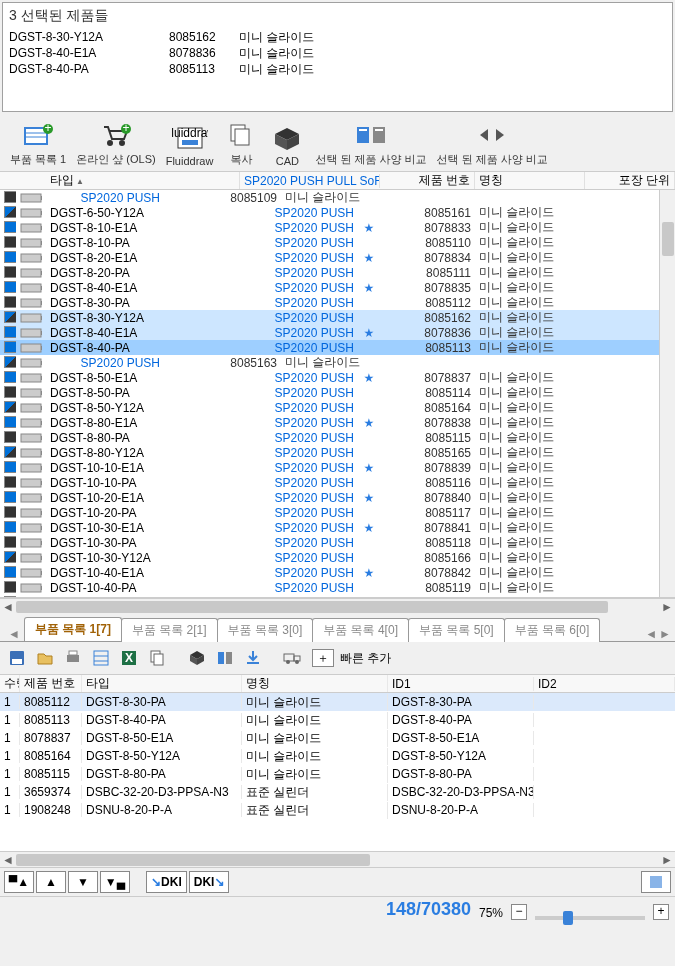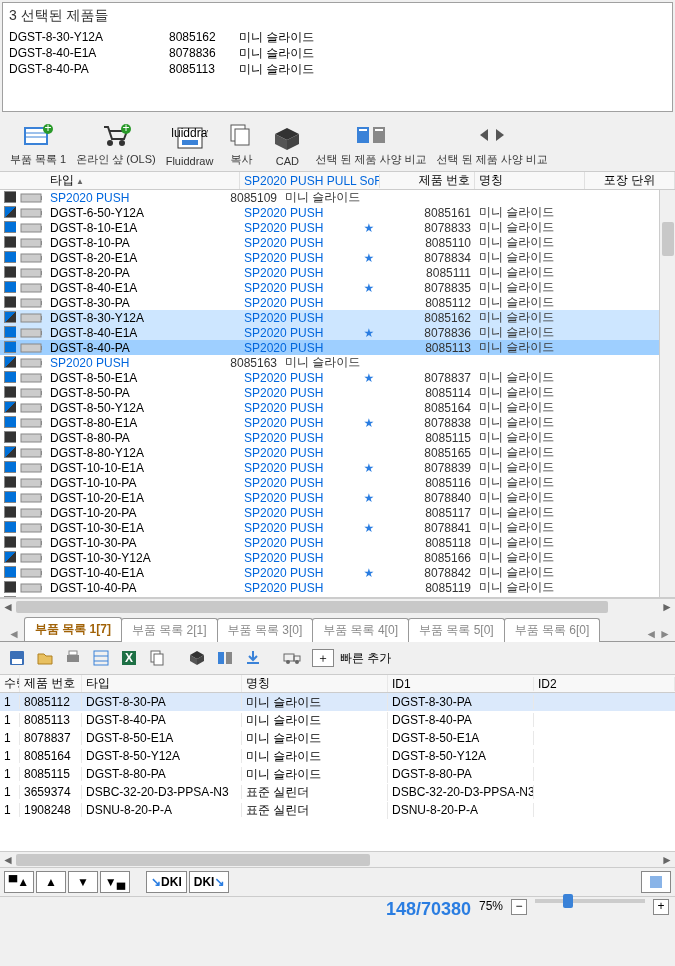--- a/index.html
+++ b/index.html
@@ -20,38 +20,38 @@
 .tb-label { font-size: 11px; white-space: nowrap; color: #333; }
 
 
 .colhdr { display: flex; background: #f8f8f8; border-bottom: 1px solid #ccc; font-size: 11px; height: 18px; align-items: center; }
 .colhdr > div { border-right: 1px solid #e0e0e0; padding: 0 4px; overflow: hidden; white-space: nowrap; }
 .ch-ic { width: 46px; }
 .ch-type { width: 194px; }
 .ch-sp { width: 140px; color: #0066dd; }
 .ch-pn { width: 95px; text-align: right; }
 .ch-name { width: 110px; }
-.ch-pack { flex: 1; text-align: center; }
+.ch-pack { flex: 1; text-align: right; }
 .sort-tri { font-size: 8px; color: #666; margin-left: 2px; }
 
 
 .grid-wrap { position: relative; height: 408px; overflow: hidden; border-bottom: 1px solid #ccc; }
 .grid { overflow-y: hidden; height: 100%; }
 .row { display: flex; height: 15px; font-size: 11px; align-items: center; background: #fff; }
 .row.sel1 { background: #cde6ff; }
 .row.sel2 { background: #9ecfff; }
 .row > div { padding: 0 4px; overflow: hidden; white-space: nowrap; }
 .r-flag { width: 16px; height: 14px; }
 .flag-box { width: 13px; height: 12px; border: 1px solid #888; display: inline-block; }
 .fb-blue { background: #0070d8; }
 .fb-black { background: #333; }
 .fb-grad { background: linear-gradient(135deg,#0070d8 50%,#333 50%); }
 .r-ic { width: 30px; display:flex; align-items:center; }
 .r-type { width: 194px; color: #000; }
-.r-sp { width: 118px; color: #0066dd; }
+.r-sp { width: 118px; color: #0066dd; text-align: right; }
 .r-star { width: 22px; text-align: center; color: #2a7de1; }
 .r-pn { width: 95px; text-align: right; color: #333; }
 .r-name { width: 160px; color: #333; }
 .vscroll { position: absolute; right: 0; top: 0; width: 16px; height: 100%; background: #f0f0f0; border-left: 1px solid #ccc; }
 .vscroll .thumb { position: absolute; left: 2px; width: 12px; top: 32px; height: 34px; background: #c8c8c8; border-radius: 2px; }
 
 .hscroll { height: 16px; background: #f0f0f0; display: flex; align-items: center; border-top: 1px solid #ccc; }
 .hscroll .arrow { width: 16px; text-align: center; color: #666; }
 .hscroll .track { flex: 1; position: relative; height: 12px; }
 .hscroll .hsthumb { position: absolute; left: 0; width: 92%; height: 100%; background: #c8c8c8; border-radius: 2px; }
@@ -82,21 +82,21 @@
 .lrow { display: flex; height: 18px; font-size: 11px; align-items: center; }
 .lrow.sel { background: #dbe9fb; }
 
 
 .nav-row { display: flex; gap: 2px; padding: 3px 4px; border-top: 1px solid #ccc; border-bottom: 1px solid #ccc; align-items: center; }
 .nav-btn { width: 30px; height: 22px; border: 1px solid #888; background: #fff; display: flex; align-items: center; justify-content: center; cursor: pointer; }
 .dki-btn { border: 1px solid #888; padding: 2px 4px; background:#fff; display:flex; align-items:center; height:22px; font-size:10px; font-weight:600; }
 .nav-spacer { flex: 1; }
 
 
-.status { display: flex; align-items: flex-start; padding: 2px 6px; gap: 8px; }
+.status { display: flex; align-items: flex-end; padding: 2px 6px; gap: 8px; }
 .status-count { color: #2a7de1; font-size: 18px; font-weight: 600; margin-left: auto; }
 .zoom-pct { font-size: 12px; }
 .zoom-btn { width: 16px; height: 16px; border: 1px solid #888; background: #fff; text-align: center; line-height: 12px; font-size: 12px; cursor:pointer; }
 .zoom-track { width: 110px; height: 4px; background: #ccc; position: relative; }
 .zoom-thumb { position: absolute; top: -5px; left: 28px; width: 10px; height: 14px; background: #3a82d8; border-radius: 2px; }
 
 
 svg { display: block; }
 </style>
 </head>

